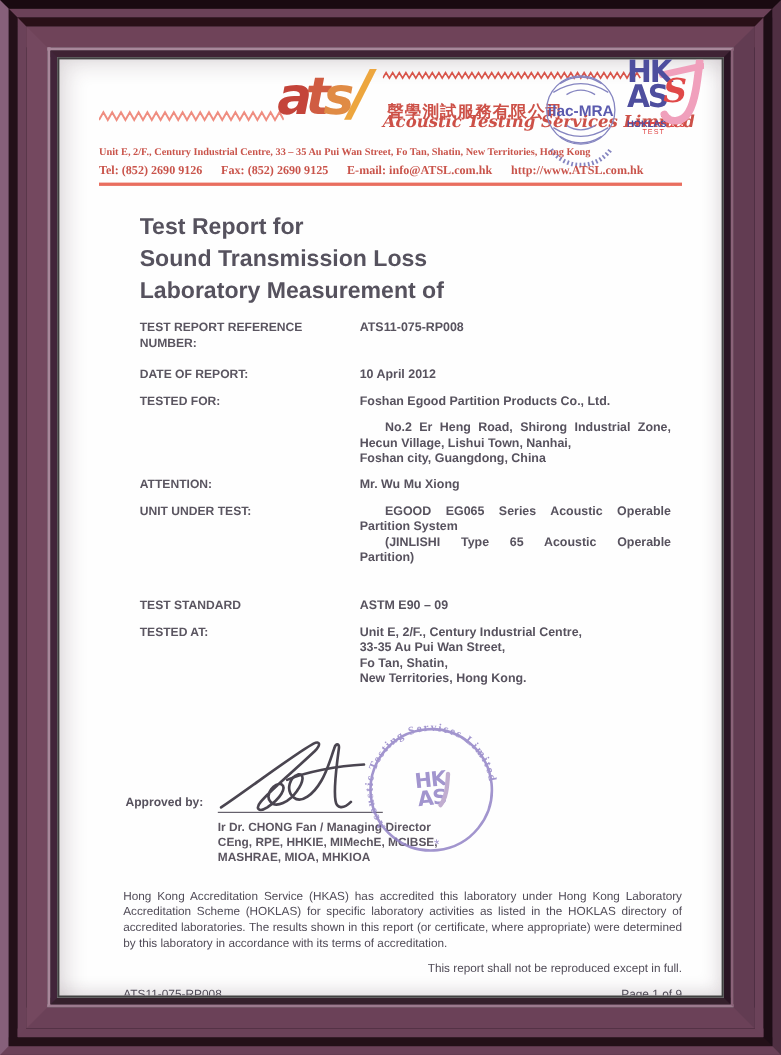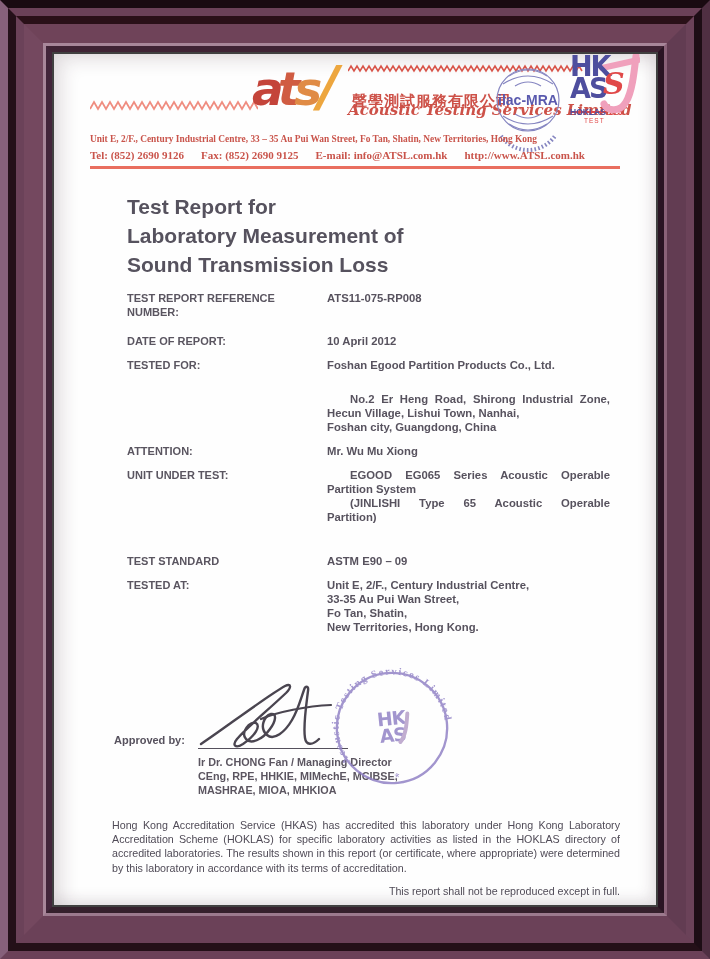--- a/index.html
+++ b/index.html
@@ -59,21 +59,21 @@
   .field-row { display:grid; grid-template-columns:200px 1fr; padding-right:10px; }
   .field-row:nth-child(1) { margin-bottom:15px; }
   .field-row:nth-child(2) { margin-bottom:10px; }
   .field-row:nth-child(3) { margin-bottom:10px; }
   .field-row:nth-child(4) { margin-bottom:10px; }
   .field-row:nth-child(5) { margin-bottom:30px; }
   .field-row:nth-child(6) { margin-bottom:10px; }
   .field-label { font-size:11px; font-weight:bold; color:#5a5560; line-height:14px; }
   .field-value { font-size:11.3px; font-weight:bold; color:#57525e; line-height:14px; }
   .vline { min-height:14px; }
-  .gap-after { margin-bottom:20px; }
+  .gap-after { margin-bottom:10px; }
   .stretch { text-align:justify; text-align-last:justify;padding-left:23px; }
 
   
   .approval { position:relative; height:126px; margin-top:40px; }
   .approved-label { position:absolute; left:24px; top:60px; font-size:11px; font-weight:bold; color:#57525e; }
   .sig-svg { position:absolute; left:100px; top:6px; }
   .sig-line { position:absolute; left:108px; top:74px; width:150px; border-top:1.8px solid #55505c; }
   .sig-names { position:absolute; left:108px; top:82px; font-size:10.8px; font-weight:bold;
                color:#5b5560; line-height:13.8px; white-space:nowrap; }
   .stamp { position:absolute; left:238px; top:-10px; opacity:.85; transform:rotate(-6deg); }
@@ -146,22 +146,22 @@
       <span>Tel: (852) 2690 9126</span>
       <span>Fax: (852) 2690 9125</span>
       <span>E-mail: info@ATSL.com.hk</span>
       <span>http://www.ATSL.com.hk</span>
     </div>
     <div class="hdr-rule"></div>
   </div>
 
   <div class="title">
     <div>Test Report for</div>
+    <div>Sound Transmission Loss</div>
     <div>Laboratory Measurement of</div>
-    <div>Sound Transmission Loss</div>
   </div>
 
   <div class="fields">
 
     <div class="field-row">
       <div class="field-label">TEST REPORT REFERENCE NUMBER:</div>
       <div class="field-value">
                         <div class="vline">ATS11-075-RP008</div>
                       </div>
     </div>

